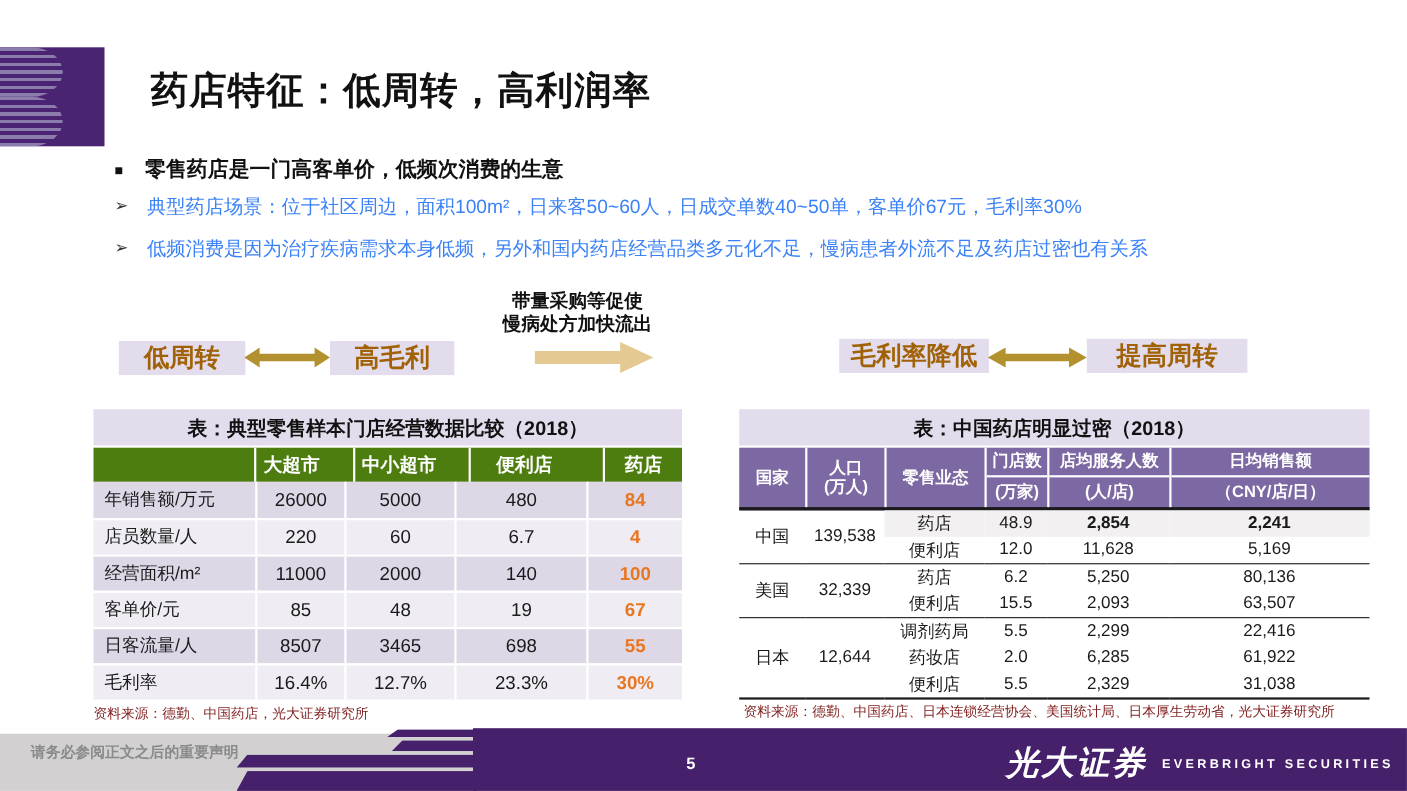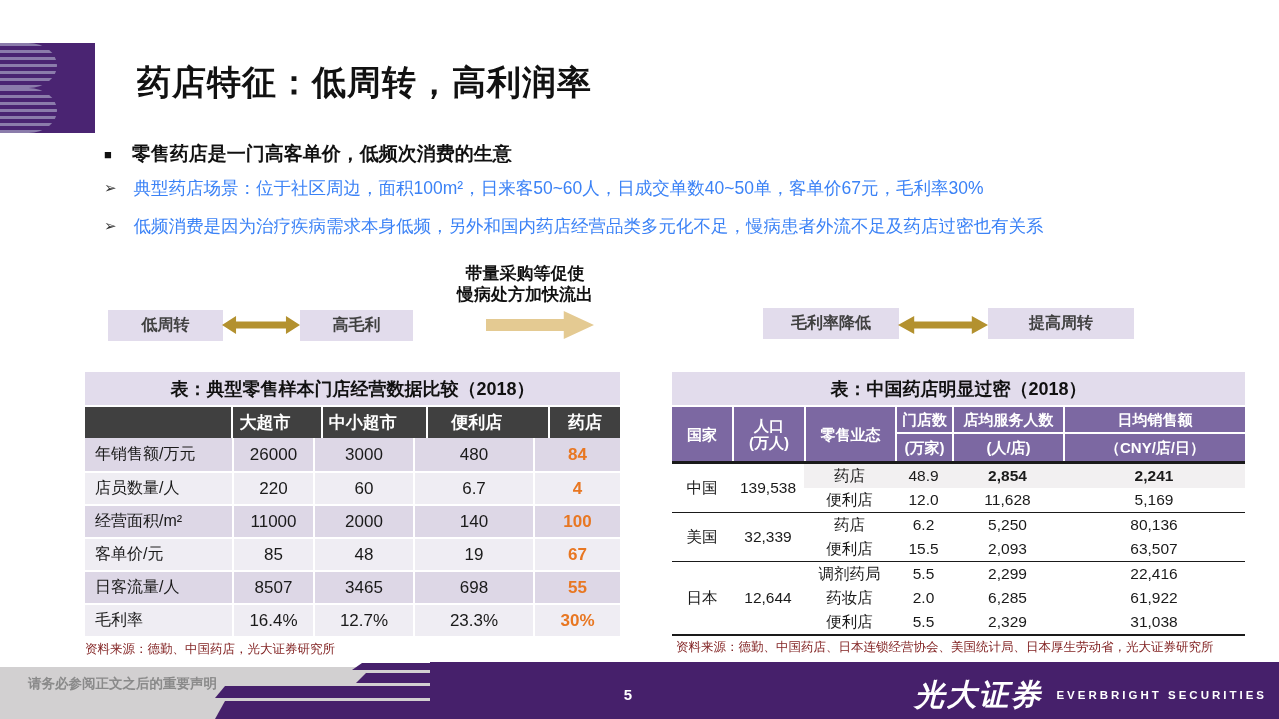--- a/index.html
+++ b/index.html
@@ -19,39 +19,39 @@
   .sq-bullet{font-size:13px;color:#111;margin-right:20px;line-height:1;}
   .heading-text{font-size:19px;font-weight:bold;color:#111;white-space:nowrap;}
 
   .sub-bullet{position:absolute;left:104px;display:flex;align-items:flex-start;}
   .sub-bullet .mark{font-size:15px;color:#333;margin-right:17px;line-height:22px;}
   .sub-bullet .txt{font-size:17.5px;color:#3b82f6;white-space:nowrap;line-height:22px;}
   .sb1{top:177px;} .sb2{top:215px;}
 
   
   .flow-box{position:absolute;height:31px;background:#E2DCEC;display:flex;align-items:center;justify-content:center;
-            font-weight:bold;font-size:16px;color:#404040;white-space:nowrap;}
+            font-weight:bold;font-size:23px;color:#a16207;white-space:nowrap;}
   .fb1{left:108px;top:310px;width:115px;}
   .fb2{left:300px;top:310px;width:113px;}
   .fb3{left:763px;top:308px;width:136px;}
   .fb4{left:988px;top:308px;width:146px;}
   .flow-arrow{position:absolute;}
   .fa1{left:222px;top:315px;width:78px;height:20px;}
   .fa2{left:898px;top:315px;width:90px;height:20px;}
   .fa-light{left:486px;top:311px;width:108px;height:28px;}
   .flow-note{position:absolute;left:437px;top:263px;width:176px;text-align:center;
              font-weight:bold;font-size:17px;color:#111;line-height:21px;}
 
   
   .tbl-title{position:absolute;height:33px;background:#E2DCEC;display:flex;align-items:center;justify-content:center;
              font-size:18px;font-weight:bold;color:#111;white-space:nowrap;}
 
   
   .lt{position:absolute;left:85px;top:407px;width:535px;}
-  .lt-header{display:flex;height:31px;background:#404040;gap:23px;}
+  .lt-header{display:flex;height:31px;background:#4d7c0f;gap:23px;}
   .lt-header .hc{display:flex;align-items:center;justify-content:center;color:#fff;font-weight:bold;font-size:17px;box-sizing:border-box;}
   .lt-row{display:flex;height:33px;border-top:2px solid #fff;box-sizing:border-box;}
   .lt-row .c{display:flex;align-items:center;justify-content:center;font-size:17px;box-sizing:border-box;}
   .c0{width:147px;justify-content:flex-start !important;padding-left:10px;font-size:16px !important;}
   .c1{width:81px;} .c2{width:100px;} .c3{width:120px;} .c4{width:87px;}
   .bl{border-left:2px solid #fff;}
   .row-dark{background:#DDD7E6;} .row-light{background:#EFEDF3;}
   .orange{color:#E87722;font-weight:bold;}
 
   .source{position:absolute;font-size:12.5px;color:#7f1d1d;white-space:nowrap;}
@@ -137,21 +137,21 @@
     <div class="lt-header">
       <div class="hc c0"></div>
       <div class="hc c1 bl">大超市</div>
       <div class="hc c2 bl">中小超市</div>
       <div class="hc c3 bl">便利店</div>
       <div class="hc c4 bl">药店</div>
     </div>
     <div class="lt-row row-dark" style="border-top:none;">
       <div class="c c0">年销售额/万元</div>
       <div class="c c1 bl">26000</div>
-      <div class="c c2 bl">3000</div>
+      <div class="c c2 bl">5000</div>
       <div class="c c3 bl">480</div>
       <div class="c c4 bl orange">84</div>
     </div>
     <div class="lt-row row-light">
       <div class="c c0">店员数量/人</div>
       <div class="c c1 bl">220</div>
       <div class="c c2 bl">60</div>
       <div class="c c3 bl">6.7</div>
       <div class="c c4 bl orange">4</div>
     </div>

